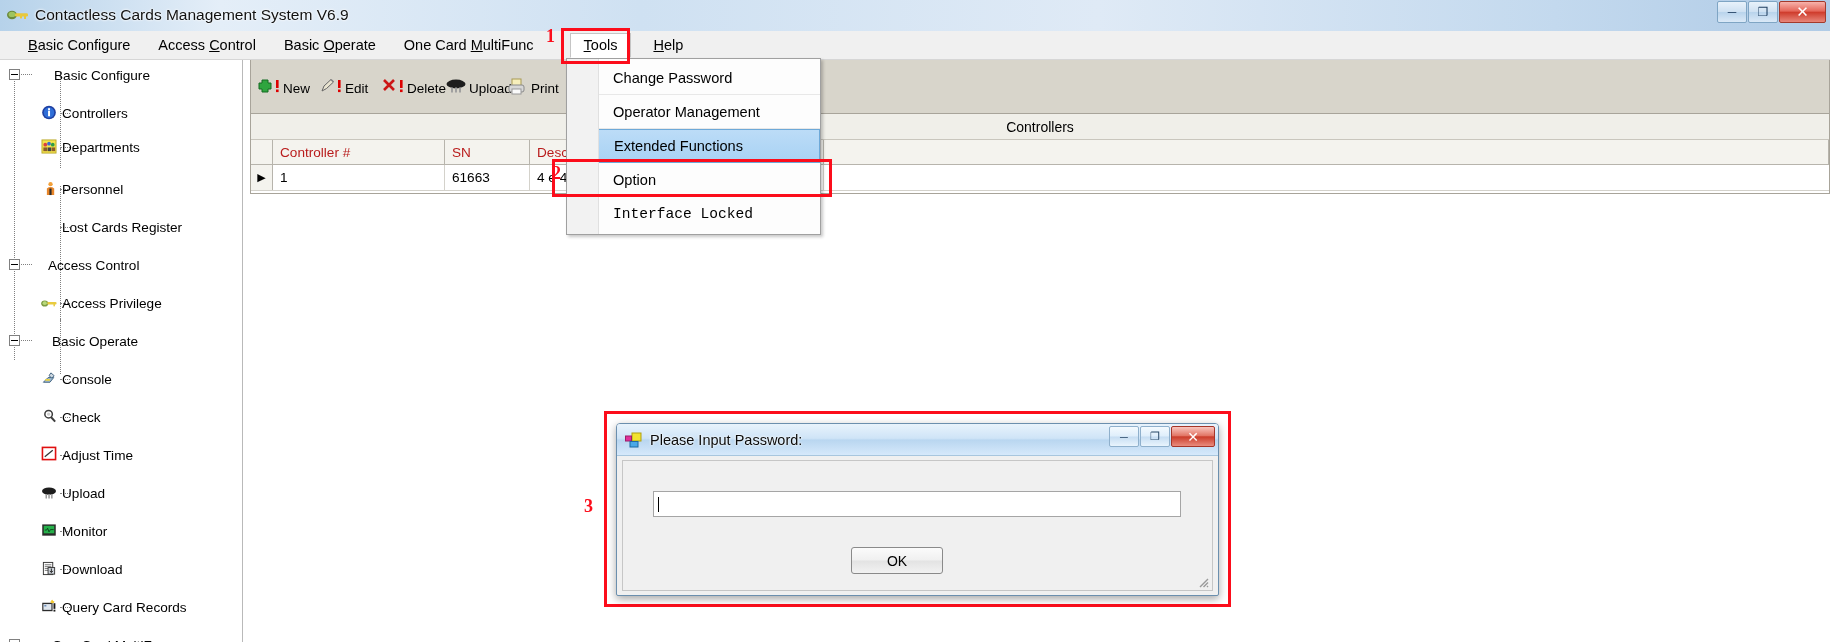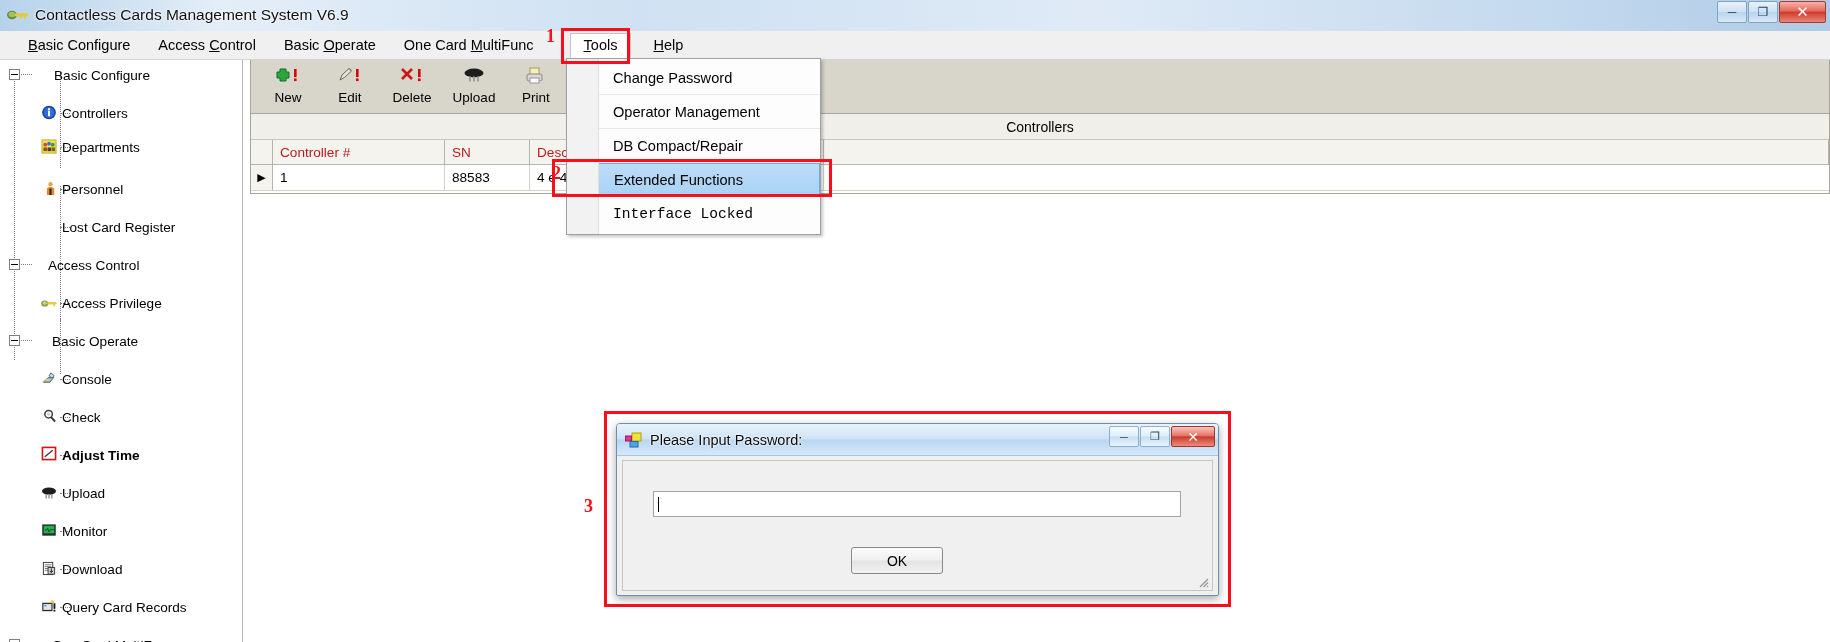--- a/index.html
+++ b/index.html
@@ -98,21 +98,21 @@
   
   .main {
     position:absolute; left: 244px; top: 60px; width: 1586px; height: 582px; background:#ffffff;
   }
   .toolbar {
     position:absolute; left: 6px; top: 0px; width: 1580px; height: 54px;
     background: #d8d5cb; border: 1px solid #a8a49a; border-top:none;
     display:flex; align-items:flex-start; padding-left: 6px;
   }
   .tool-btn {
-    width: 62px; height: 50px; display:flex; flex-direction:column;
+    width: 62px; height: 50px; display:flex; flex-direction:row;
     align-items:center; justify-content:flex-start; padding-top: 4px;
   }
   .tool-ico { height: 24px; display:flex; align-items:center; justify-content:center; }
   .tool-lbl { font-size: 13.5px; color:#000; margin-top: 2px; white-space:nowrap; }
 
   .grid-wrap {
     position:absolute; left:6px; top:54px; width: 1580px; height: 80px;
     border: 1px solid #a8a49a; border-top:none; background:#fff;
   }
   .grid-caption {
@@ -302,21 +302,21 @@
       <svg class="ticon" style="left:43px; top:1px;" viewBox="0 0 16 16">
         <circle cx="7.5" cy="3.4" r="2.3" fill="#f2a03a"></circle>
         <path d="M3.6 15 L3.6 8 Q7.5 5 11.4 8 L11.4 15 Z" fill="#e8862a"></path>
         <rect x="6.3" y="8" width="2.3" height="7" fill="#2b2b2b"></rect>
       </svg>
       <div class="tlabel" style="left:62px;">Personnel</div>
     </div>
 
     <div class="tnode" style="top:78px;">
       <div class="dotted-h" style="left:60px; top:9px; width:10px;"></div>
-      <div class="tlabel" style="left:62px;">Lost Card Register</div>
+      <div class="tlabel" style="left:62px;">Lost Cards Register</div>
     </div>
 
     <div class="tnode" style="top:97px;">
       <div class="exp-box" style="left:9px; top:3px;"></div>
       <div class="dotted-h" style="left:21px; top:8px; width:11px;"></div>
       <div class="tlabel" style="left:48px;">Access Control</div>
     </div>
 
     <div class="tnode" style="top:116px;">
       <div class="dotted-h" style="left:60px; top:9px; width:10px;"></div>
@@ -354,21 +354,21 @@
       </svg>
       <div class="tlabel" style="left:62px;">Check</div>
     </div>
 
     <div class="tnode" style="top:192px;">
       <div class="dotted-h" style="left:60px; top:9px; width:10px;"></div>
       <svg class="ticon" style="left:41px; top:0px;" viewBox="0 0 16 16">
         <rect x="1" y="1.5" width="14" height="13" fill="#fff" stroke="#e01010" stroke-width="1.7"></rect>
         <path d="M3.5 11.5 L12 4.5" stroke="#333" stroke-width="1.3" fill="none"></path>
       </svg>
-      <div class="tlabel" style="left:62px;font-weight:bold;">Adjust Time</div>
+      <div class="tlabel" style="left:62px;">Adjust Time</div>
     </div>
 
     <div class="tnode" style="top:211px;">
       <div class="dotted-h" style="left:60px; top:9px; width:10px;"></div>
       <svg class="ticon" style="left:41px; top:2px;" viewBox="0 0 16 14">
         <ellipse cx="8" cy="4.6" rx="7" ry="3.6" fill="#1d1d1d"></ellipse>
         <rect x="4.5" y="7.5" width="1.5" height="4.5" fill="#9a9a9a"></rect>
         <rect x="7.3" y="7.5" width="1.5" height="4.5" fill="#9a9a9a"></rect>
         <rect x="10.1" y="7.5" width="1.5" height="4.5" fill="#9a9a9a"></rect>
       </svg>
@@ -491,39 +491,39 @@
       <div class="grid-head">
         <div class="row-marker"></div>
         <div class="gh-cell" style="width:172px;">Controller #</div>
         <div class="gh-cell" style="width:85px;">SN</div>
         <div class="gh-cell" style="width:294px;">Description</div>
         <div class="gh-cell" style="flex:1;"></div>
       </div>
       <div class="grid-row">
         <div class="row-marker">▶</div>
         <div class="gr-cell" style="width:172px;">1</div>
-        <div class="gr-cell" style="width:85px;">88583</div>
+        <div class="gr-cell" style="width:85px;">61663</div>
         <div class="gr-cell" style="width:294px;">4 e 4e/s</div>
       </div>
     </div>
   </div>
 
   <div class="dropdown">
     <div class="dd-gutter"></div>
     <div class="dd-item">
         <span>Change Password</span>
       </div>
     <div class="dd-item">
         <span>Operator Management</span>
       </div>
-    <div class="dd-item">
-        <span>DB Compact/Repair</span>
-      </div>
     <div class="dd-item hl">
         <span>Extended Functions</span>
+      </div>
+    <div class="dd-item">
+        <span>Option</span>
       </div>
     <div class="dd-item">
         <span>Interface Locked</span>
       </div>
   </div>
 
   <div class="callout" style="left:561px; top:28px; width:69px; height:36px;"></div>
   <div class="callout-num" style="left:546px; top:26px;">1</div>
 
   <div class="callout" style="left:552px; top:159px; width:280px; height:38px;"></div>

